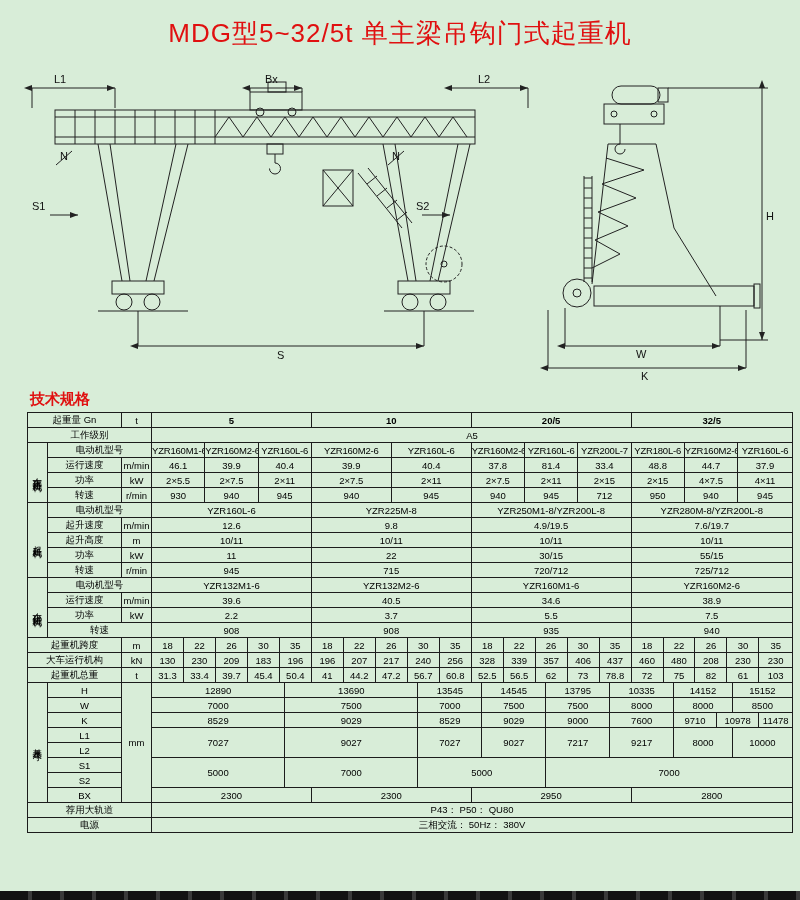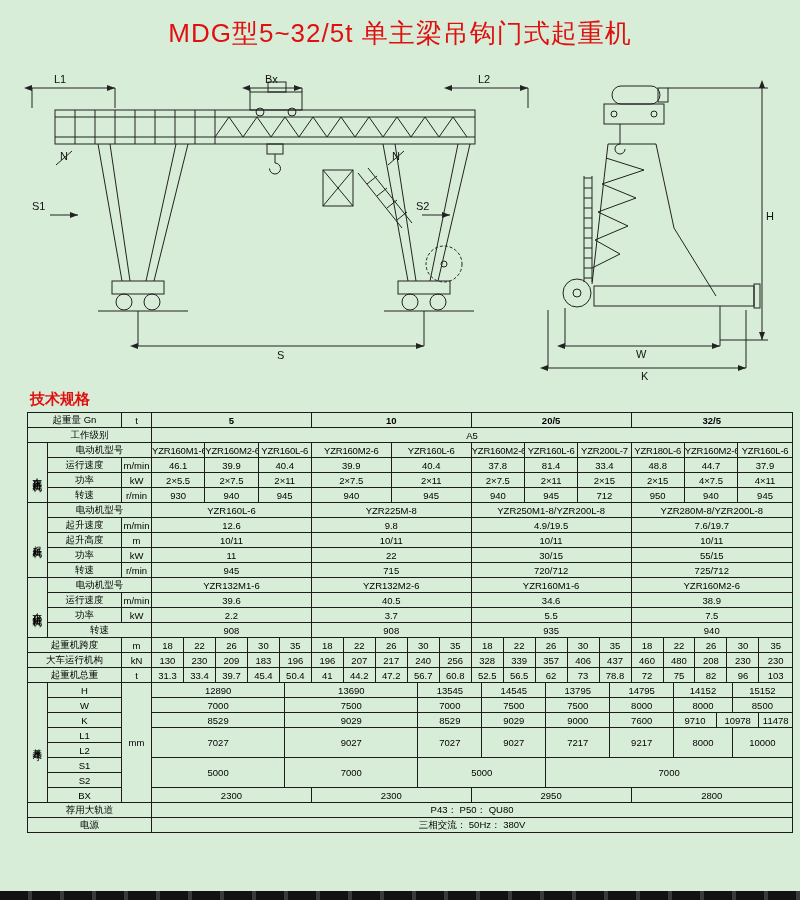--- a/index.html
+++ b/index.html
@@ -354,34 +354,34 @@
   <td colspan="6" class="s">56.7</td>
   <td colspan="6" class="s">60.8</td>
   <td colspan="6" class="s">52.5</td>
   <td colspan="6" class="s">56.5</td>
   <td colspan="6" class="s">62</td>
   <td colspan="6" class="s">73</td>
   <td colspan="6" class="s">78.8</td>
   <td colspan="6" class="s">72</td>
   <td colspan="6" class="s">75</td>
   <td colspan="6" class="s">82</td>
-  <td colspan="6" class="s">96</td>
+  <td colspan="6" class="s">61</td>
   <td colspan="6" class="s">103</td>
 </tr>
 
 <tr>
   <td rowspan="8" class="vt">基本尺寸</td>
   <td>H</td>
   <td rowspan="8" class="u">mm</td>
   <td colspan="25">12890</td>
   <td colspan="25">13690</td>
   <td colspan="12" class="s">13545</td>
   <td colspan="12" class="s">14545</td>
   <td colspan="12" class="s">13795</td>
-  <td colspan="12" class="s">14795</td>
+  <td colspan="12" class="s">10335</td>
   <td colspan="11" class="s">14152</td>
   <td colspan="11" class="s">15152</td>
 </tr>
 <tr>
   <td>W</td>
   <td colspan="25">7000</td>
   <td colspan="25">7500</td>
   <td colspan="12" class="s">7000</td>
   <td colspan="12" class="s">7500</td>
   <td colspan="12" class="s">7500</td>

